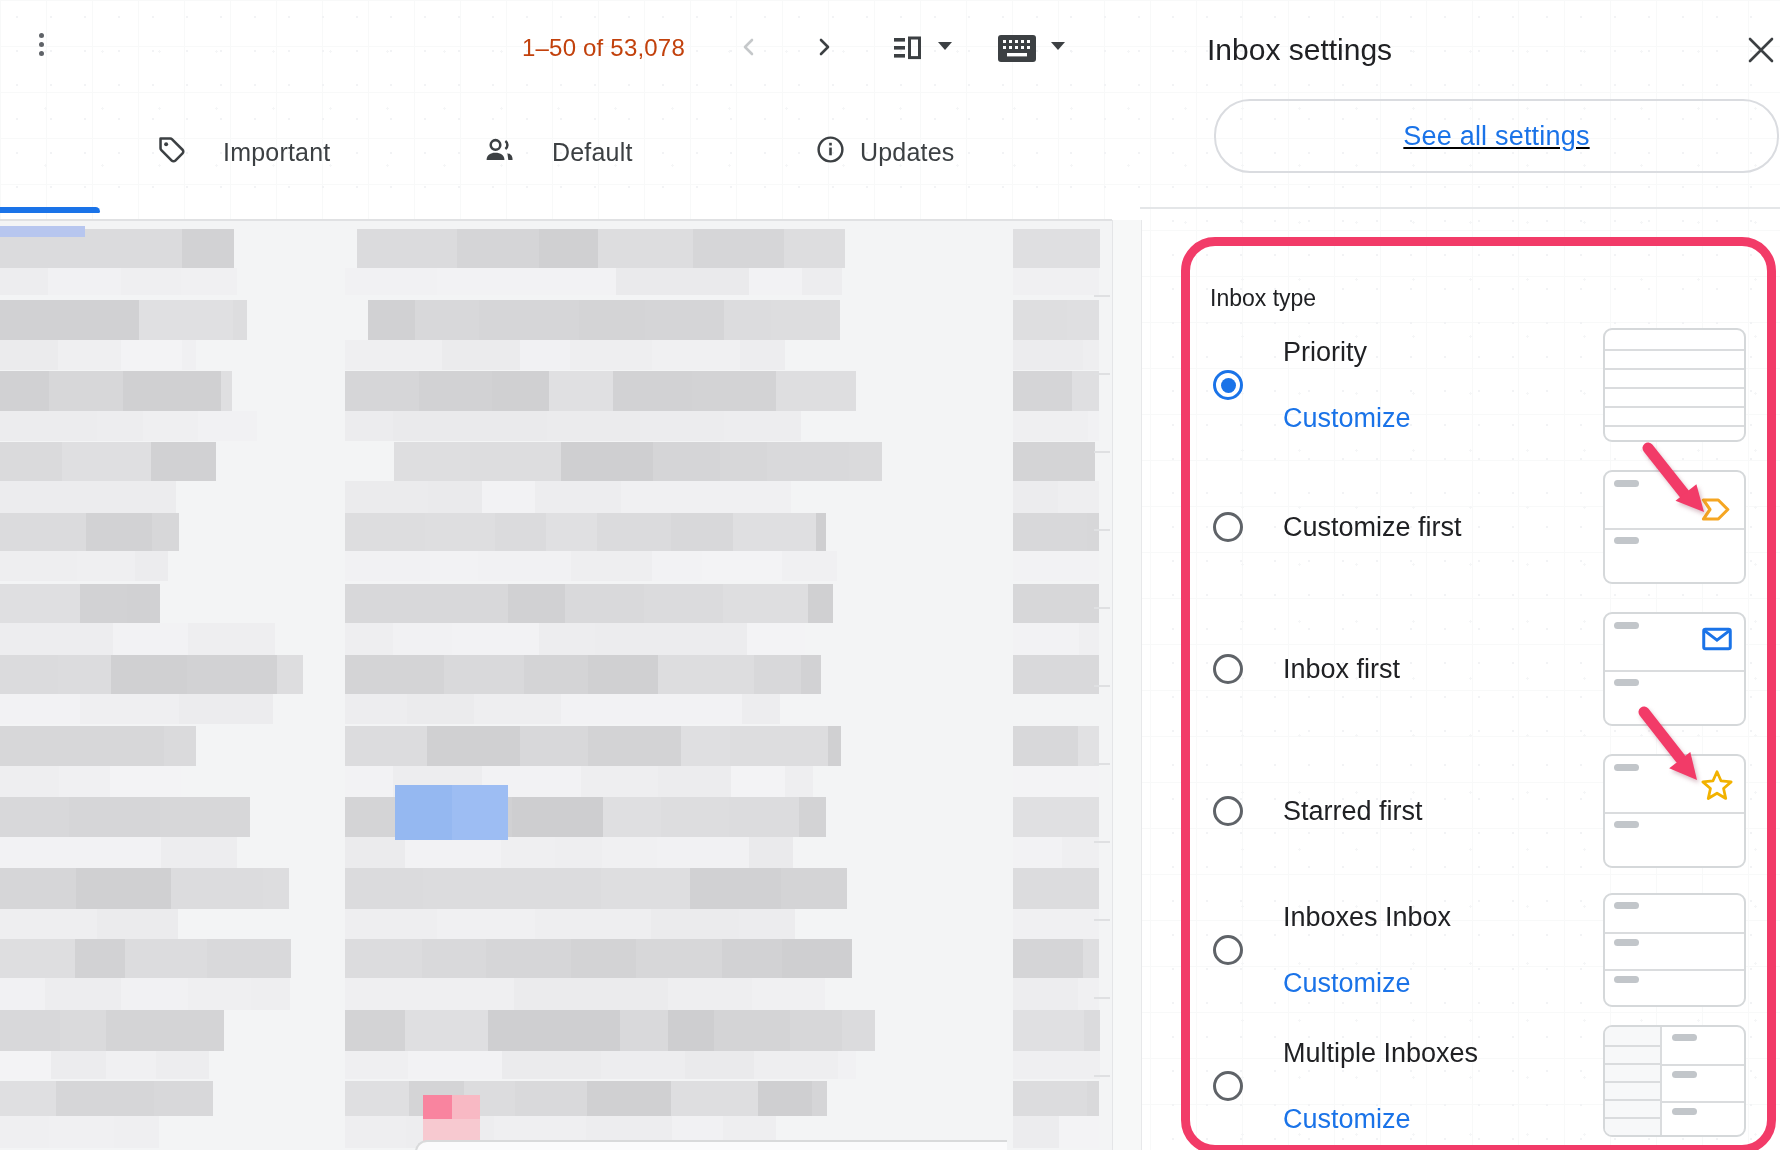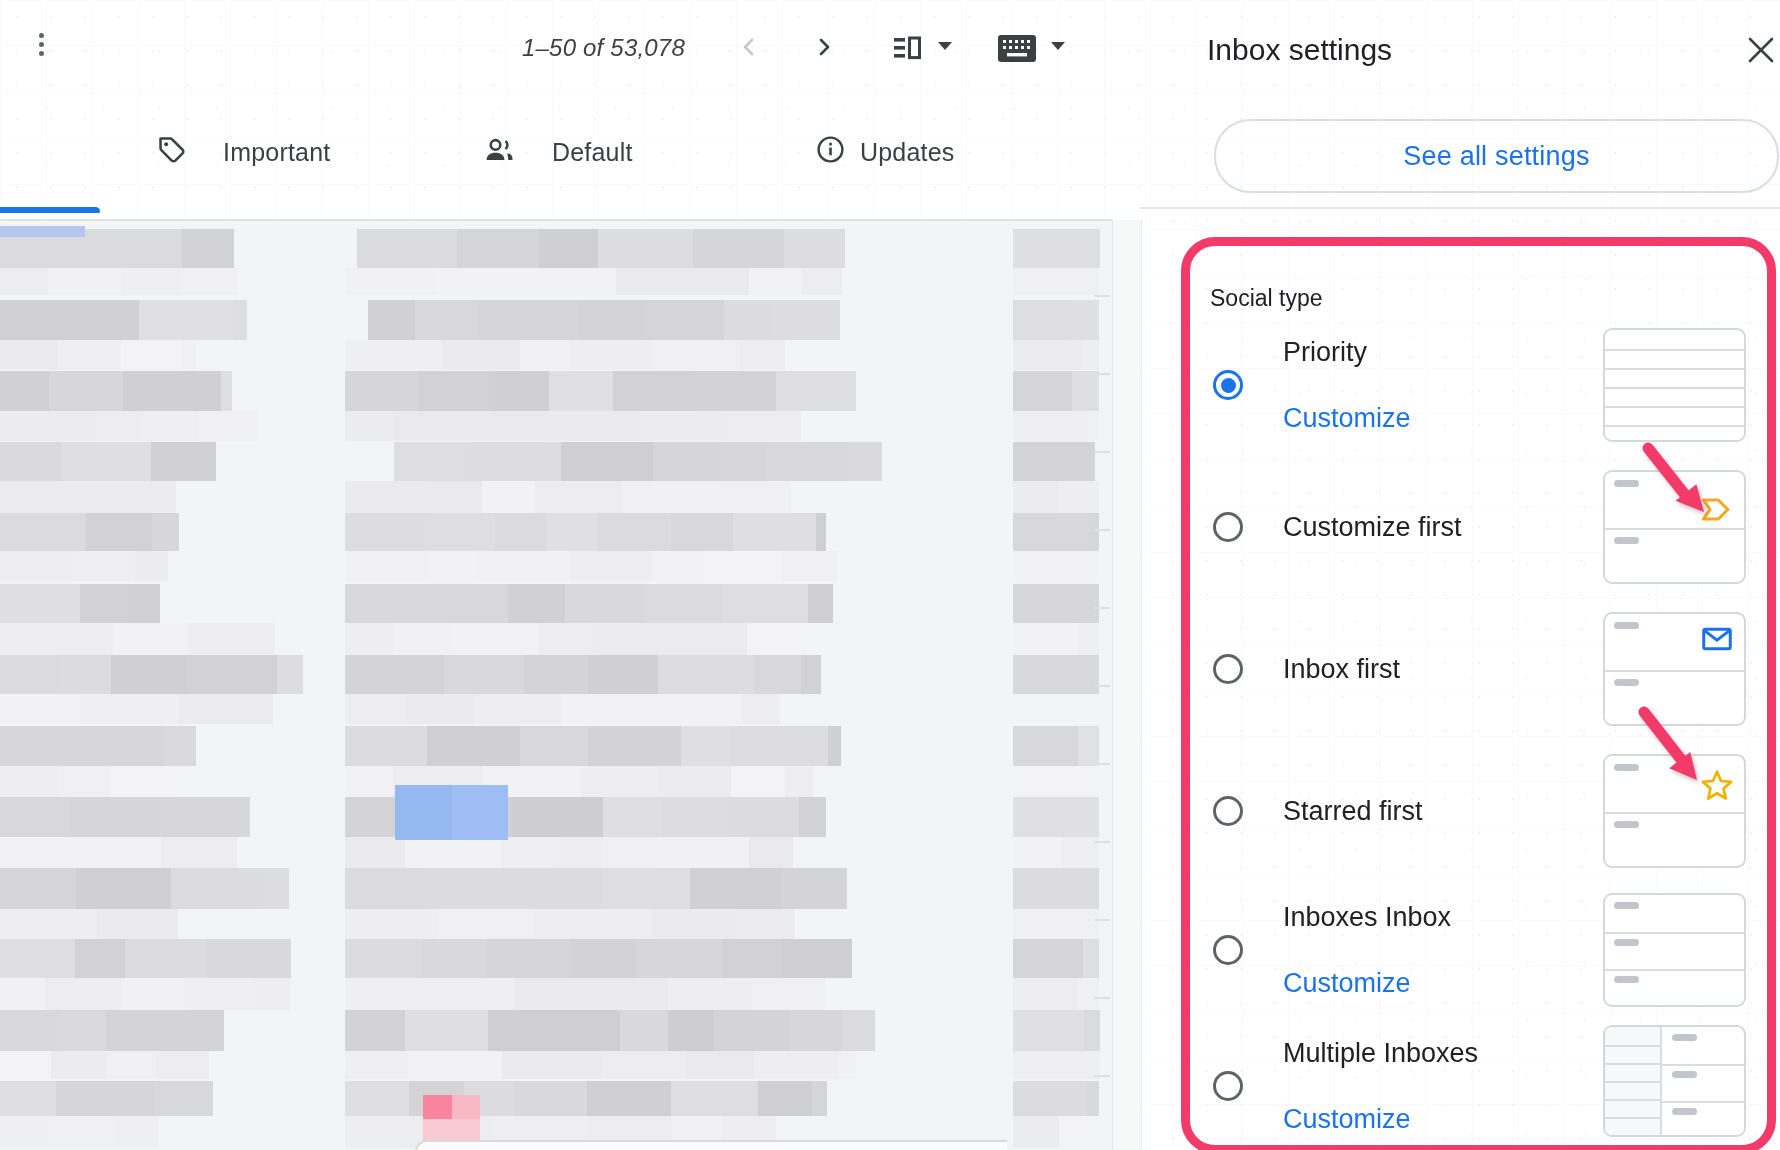--- a/index.html
+++ b/index.html
@@ -11,40 +11,40 @@
       radial-gradient(circle,#e3e6e9 1.1px,transparent 1.5px),
       radial-gradient(circle,#e9ecee 1px,transparent 1.4px),
       linear-gradient(#f0f2f3 1px,transparent 1px),
       linear-gradient(90deg,#f0f2f3 1px,transparent 1px);
     background-size:34px 34px,57px 57px,46px 46px,46px 46px;
     background-position:0 0,17px 23px,0 0,0 0;}
   .abs{position:absolute;}
   .z1{z-index:1;} .z2{z-index:2;} .z3{z-index:3;} .z5{z-index:5;} .z6{z-index:6;}
 
   
-  .count{font-size:24px;color:#404040;letter-spacing:.2px;font-style:italic;}
+  .count{font-size:24px;color:#c2410c;letter-spacing:.2px;}
   .caret{width:0;height:0;border-left:7px solid transparent;border-right:7px solid transparent;
          border-top:8px solid #3c4043;}
   .kebab{display:flex;flex-direction:column;gap:4px;cursor:pointer;}
   .kebab i{width:5px;height:5px;border-radius:50%;background:#5f6368;}
 
   
   .tablabel{font-size:25px;color:#3c4043;letter-spacing:.2px;}
   .tabind{background:#1a73e8;border-radius:0 6px 2px 0;}
 
   
   #list{left:0;top:221px;width:1112px;height:929px;background:#f3f4f5;overflow:hidden;}
   .blk{position:absolute;}
   #strip{left:1112px;top:220px;width:28px;height:930px;background:#f7f8f8;
          border-left:1px solid #e4e5e7;border-right:1px solid #e7e8ea;}
 
   
   .ptitle{font-size:30px;color:#202124;}
-  .pill{left:1214px;top:119px;width:561px;height:70px;border:2px solid #dadce0;border-radius:36px;
-        display:flex;align-items:center;justify-content:center;cursor:pointer;background:transparent;}
+  .pill{left:1214px;top:99px;width:561px;height:70px;border:2px solid #dadce0;border-radius:36px;
+        display:flex;align-items:center;justify-content:center;cursor:pointer;background:transparent;text-decoration:underline;}
   .pill span{font-size:27px;color:#1a73e8;font-weight:500;letter-spacing:.2px;}
   .hdiv{height:2px;background:#e4e6e8;}
   .pinkbox{left:1181px;top:237px;width:577px;height:899px;border:9px solid #f23b68;
            border-radius:34px;pointer-events:none;}
   .secheading{font-size:23px;color:#202124;}
   .radio{width:30px;height:30px;border-radius:50%;box-sizing:border-box;border:3px solid #5f6368;
          background:transparent;cursor:pointer;}
   .radio.sel{border-color:#1a73e8;position:relative;}
   .radio.sel::after{content:"";position:absolute;left:50%;top:50%;width:15px;height:15px;margin:-7.5px 0 0 -7.5px;
          border-radius:50%;background:#1a73e8;}
@@ -489,21 +489,21 @@
   </div>
 
   <div class="abs z2 pill">
     <span>See all settings</span>
   </div>
 
   <div class="abs z2 hdiv" style="left:1140px;top:207px;width:640px;"></div>
 
   <div class="abs z5 pinkbox"></div>
 
-  <div class="abs z2 secheading" style="left:1210px;top:285px;">Social type</div>
+  <div class="abs z2 secheading" style="left:1210px;top:285px;">Inbox type</div>
 
   <div id="options">
       <div class="radio abs z3 sel" role="radio" style="left: 1213px; top: 370px;"></div>
       <div class="optlabel abs z3" style="left: 1283px; top: 336px;">Priority</div>
       <div class="custlink abs z3" style="left: 1283px; top: 402px;">Customize</div>
       <div class="thumb abs z3" style="left: 1603px; top: 328px;">
         <div class="tline" style="top: 19px;"></div>
         <div class="tline" style="top: 38px;"></div>
         <div class="tline" style="top: 57px;"></div>
         <div class="tline" style="top: 76px;"></div>

